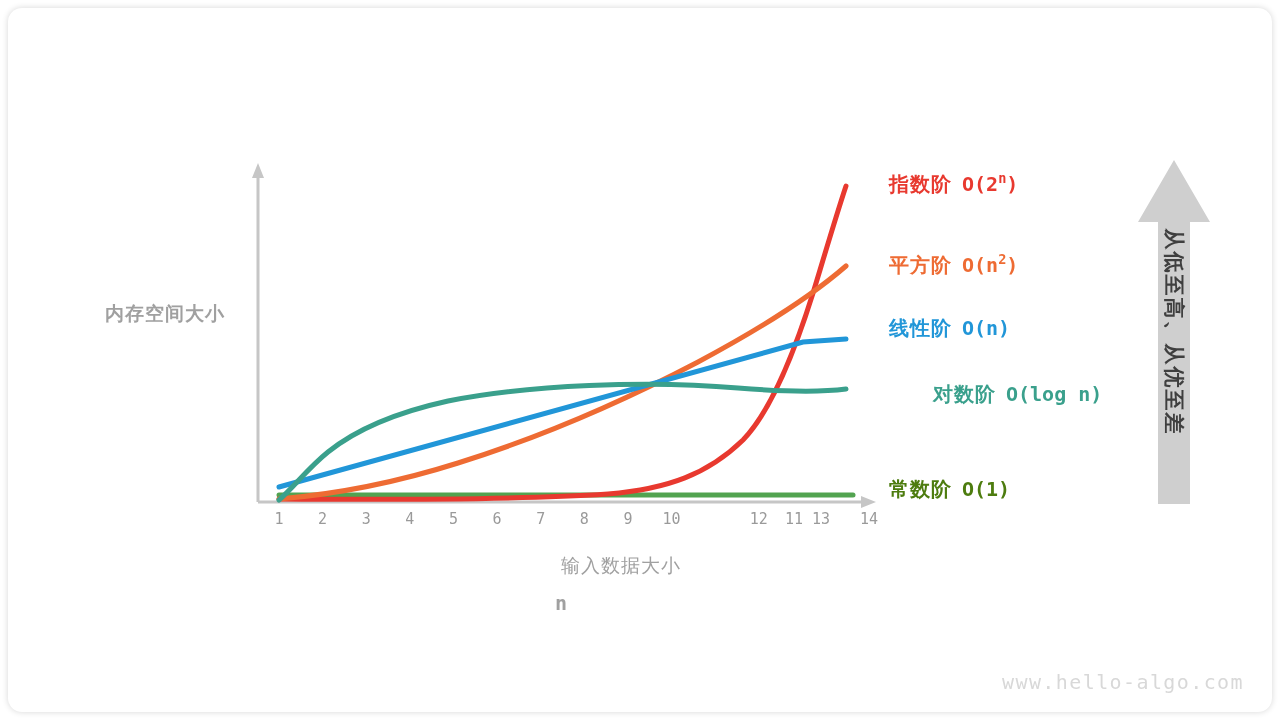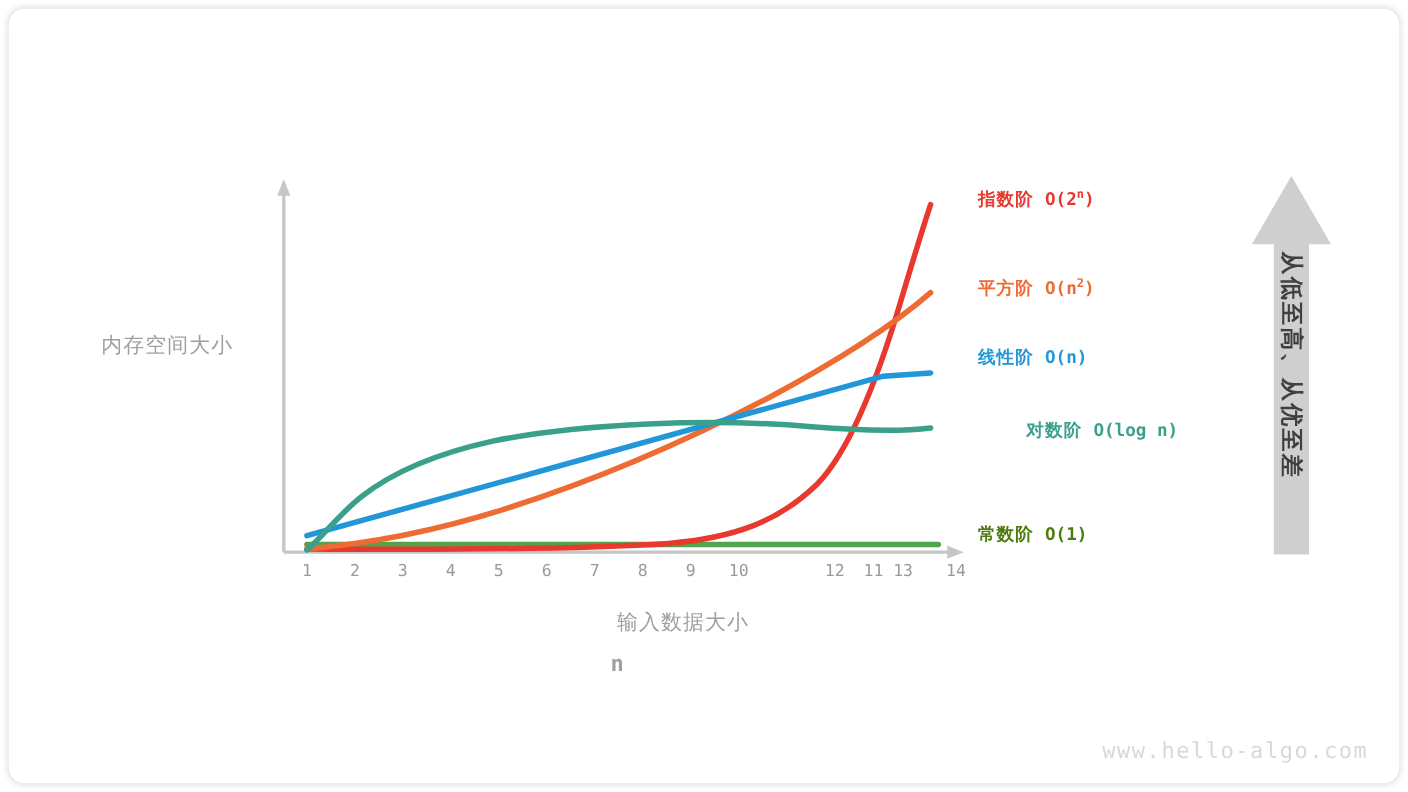--- a/index.html
+++ b/index.html
@@ -33,23 +33,25 @@
     height: 704px;
   }
   .axis-title {
     position: absolute;
     color: #a0a0a0;
     font-size: 19px;
     letter-spacing: 1px;
     white-space: nowrap;
   }
   #ylabel {
-    left: 84px;
+    left: 72px;
     top: 293px;
     width: 170px;
+    text-align: center;
+    font-weight: bold;
   }
   #xlabel {
     left: 433px;
     top: 545px;
     width: 240px;
     text-align: right;
   }
   #xlabel-sym {
     position: absolute;
     left: 433px;
@@ -67,21 +69,21 @@
     width: 30px;
     text-align: center;
     color: #9a9a9a;
     font-size: 15px;
     font-family: "DejaVu Sans Mono", "Liberation Mono", monospace;
   }
   .legend-item {
     position: absolute;
     left: 881px;
     white-space: nowrap;
-    font-size: 16px;
+    font-size: 20px;
     font-weight: bold;
   }
   .legend-cn {
     font-family: "Liberation Sans", "DejaVu Sans", sans-serif;
     letter-spacing: 1px;
   }
   .legend-big {
     font-family: "DejaVu Sans Mono", "Liberation Mono", monospace;
     margin-left: 10px;
   }

